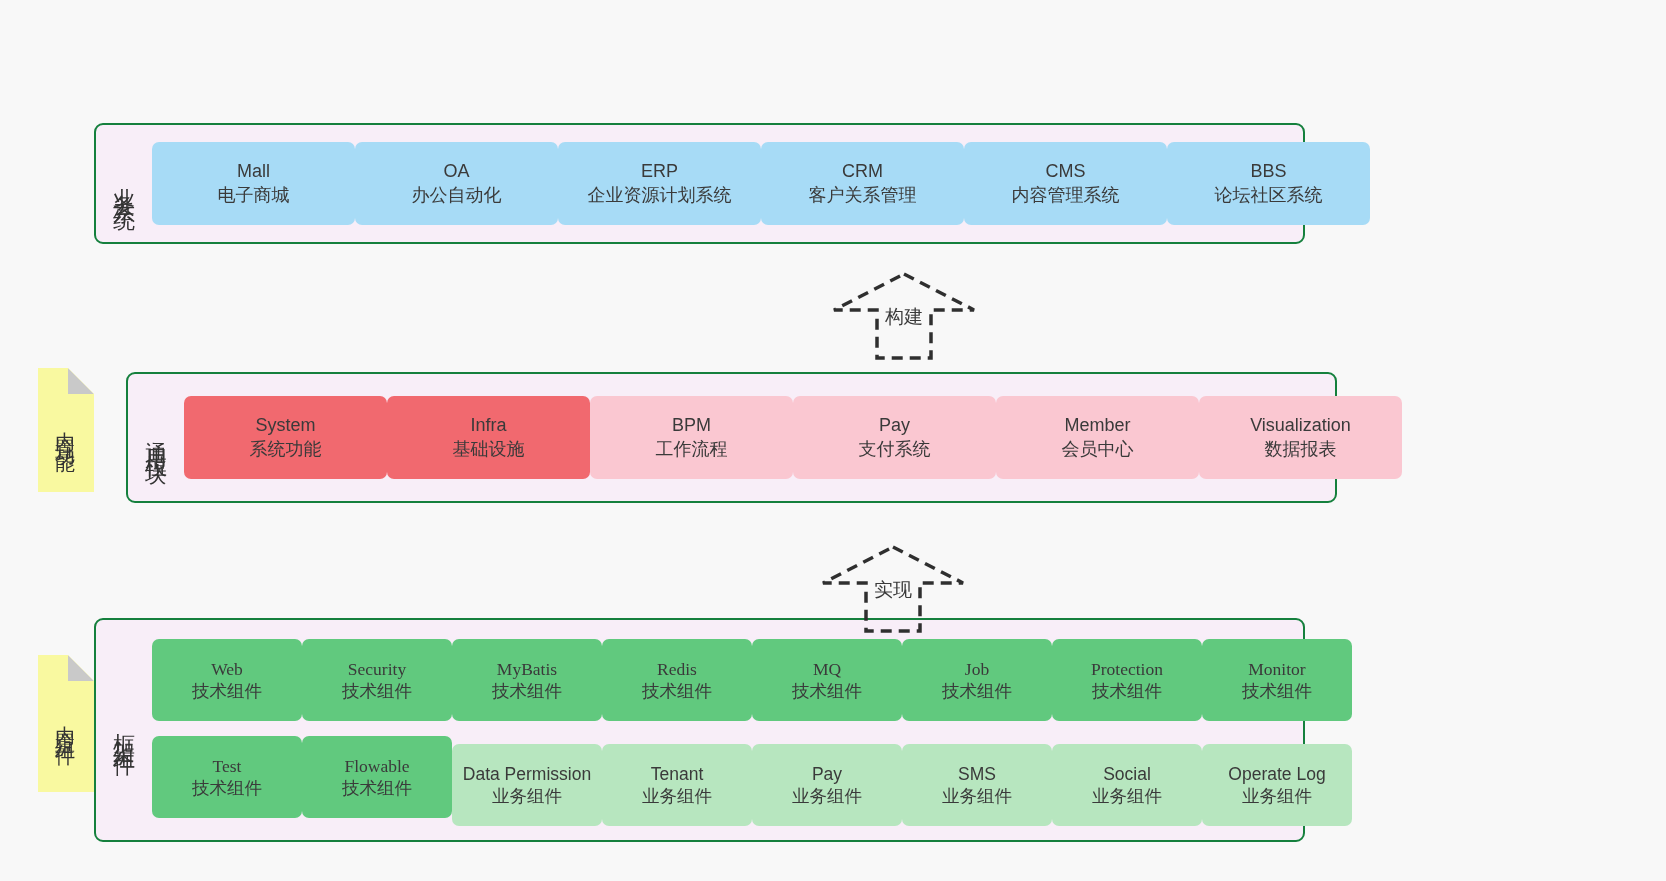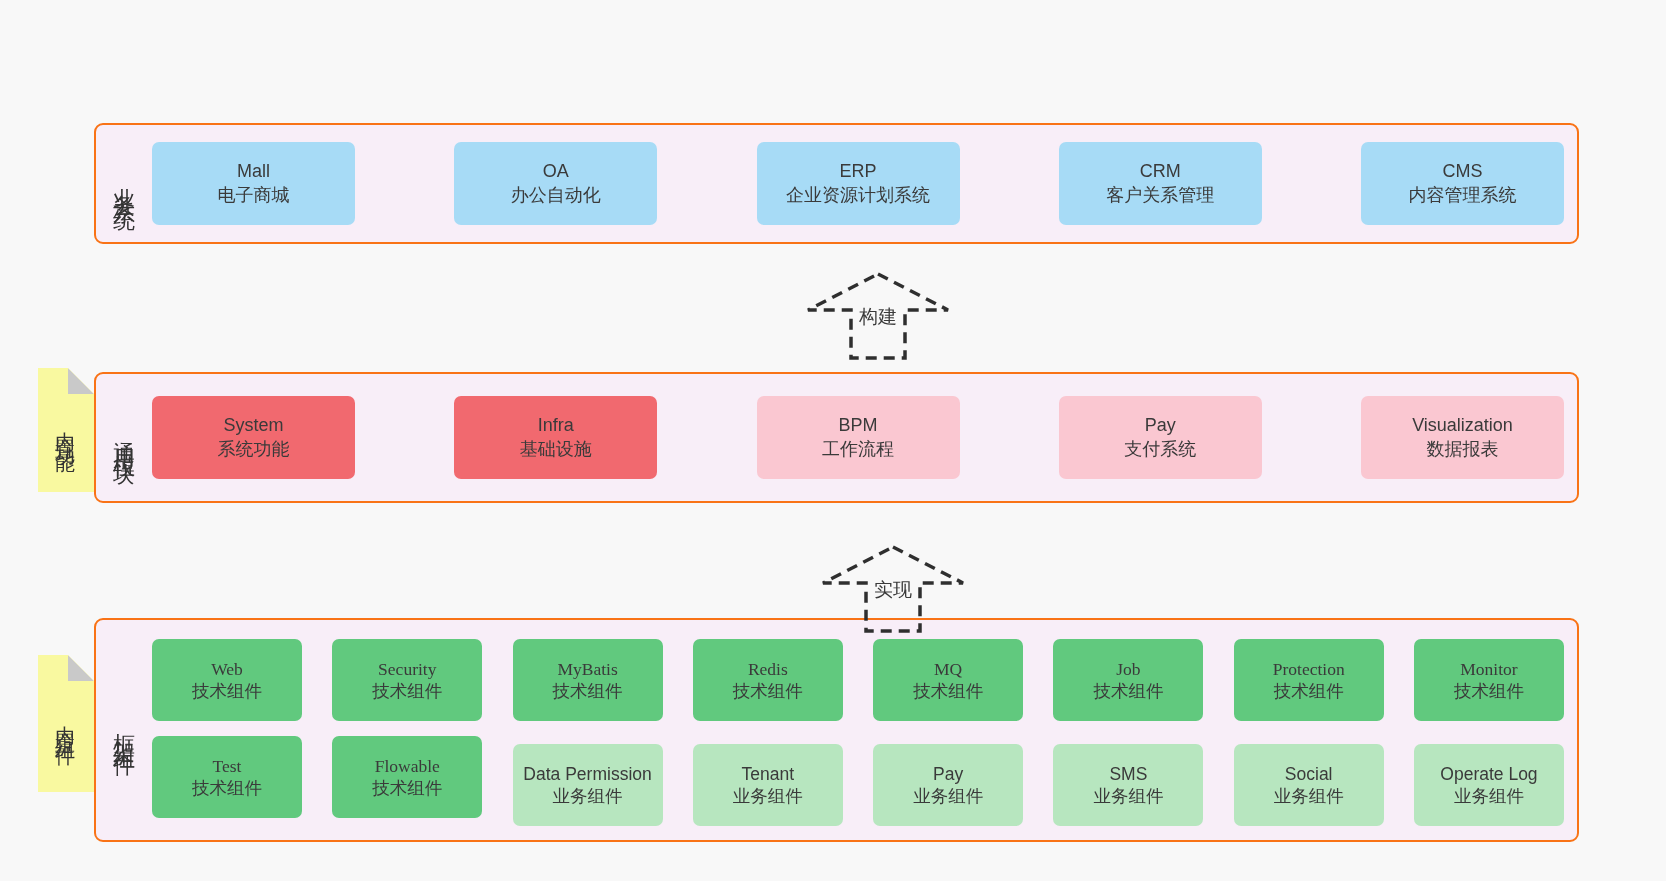--- a/index.html
+++ b/index.html
@@ -6,26 +6,26 @@
   body{
     width:1666px;height:881px;position:relative;overflow:hidden;
     background:#f8f8f8;
     font-family:"Liberation Sans","DejaVu Sans",sans-serif;
     color:#3a3a3a;
   }
   .canvas{position:absolute;inset:0;}
 
   
   .panel{
-    position:absolute;left:94px;width:1485px;box-sizing:border-box;
-    background:#f8eef8;border:2px solid #f97316;border-radius:9px;
+    position:absolute;left:94px;width:1211px;box-sizing:border-box;
+    background:#f8eef8;border:2px solid #15803d;border-radius:9px;
     display:flex;z-index:1;
   }
   .s1{top:123px;height:121px;}
-  .s2{top:372px;height:131px;}
+  .s2{top:372px;height:131px;margin-left:32px;}
   .s3{top:618px;height:224px;}
 
   .vlabel{
     width:56px;flex:0 0 56px;display:flex;align-items:center;justify-content:center;
     writing-mode:vertical-rl;text-orientation:upright;
     font-size:22px;letter-spacing:7px;color:#333;
   }
   .boxes{
     flex:1;display:flex;align-items:center;justify-content:space-between;
     padding:0 13px 0 0;
@@ -61,21 +61,21 @@
     position:absolute;top:0;right:0;width:26px;height:26px;background:#c9c9c9;
     clip-path:polygon(0 0, 100% 100%, 0 100%);
   }
   .tab-text{
     writing-mode:vertical-rl;text-orientation:upright;
     font-size:20px;letter-spacing:7px;color:#333;
   }
 
   
   .arrow{position:absolute;width:144px;height:90px;z-index:2;}
-  .arrow1{left:806px;top:271px;}
+  .arrow1{left:832px;top:271px;}
   .arrow2{left:821px;top:544px;}
   .arrow svg{position:absolute;inset:0;overflow:visible;}
   .arrow-label{
     position:absolute;left:50%;top:32px;transform:translateX(-50%);
     background:#f8f8f8;padding:1px 4px;font-size:19px;color:#3a3a3a;white-space:nowrap;
   }
 </style>
 </head>
 <body>
 
@@ -105,20 +105,24 @@
         <span>ERP</span>
         <span>企业资源计划系统</span>
       </div>
       <div class="box w1 blue">
         <span>CRM</span>
         <span>客户关系管理</span>
       </div>
       <div class="box w1 blue">
         <span>CMS</span>
         <span>内容管理系统</span>
+      </div>
+      <div class="box w1 blue">
+        <span>BBS</span>
+        <span>论坛社区系统</span>
       </div>
     </div>
   </section>
 
   <div class="arrow arrow1">
     <svg viewBox="0 0 144 90">
       <polygon points="72,3 142,39 99,39 99,87 45,87 45,39 2,39" fill="none" stroke="#2f2f2f" stroke-width="3.5" stroke-dasharray="11 7"></polygon>
     </svg>
     <span class="arrow-label">构建</span>
   </div>
@@ -136,20 +140,24 @@
       </div>
       <div class="box w1 pink">
         <span>BPM</span>
         <span>工作流程</span>
       </div>
       <div class="box w1 pink">
         <span>Pay</span>
         <span>支付系统</span>
       </div>
       <div class="box w1 pink">
+        <span>Member</span>
+        <span>会员中心</span>
+      </div>
+      <div class="box w1 pink">
         <span>Visualization</span>
         <span>数据报表</span>
       </div>
     </div>
   </section>
 
   <div class="arrow arrow2">
     <svg viewBox="0 0 144 90">
       <polygon points="72,3 142,39 99,39 99,87 45,87 45,39 2,39" fill="none" stroke="#2f2f2f" stroke-width="3.5" stroke-dasharray="11 7"></polygon>
     </svg>

